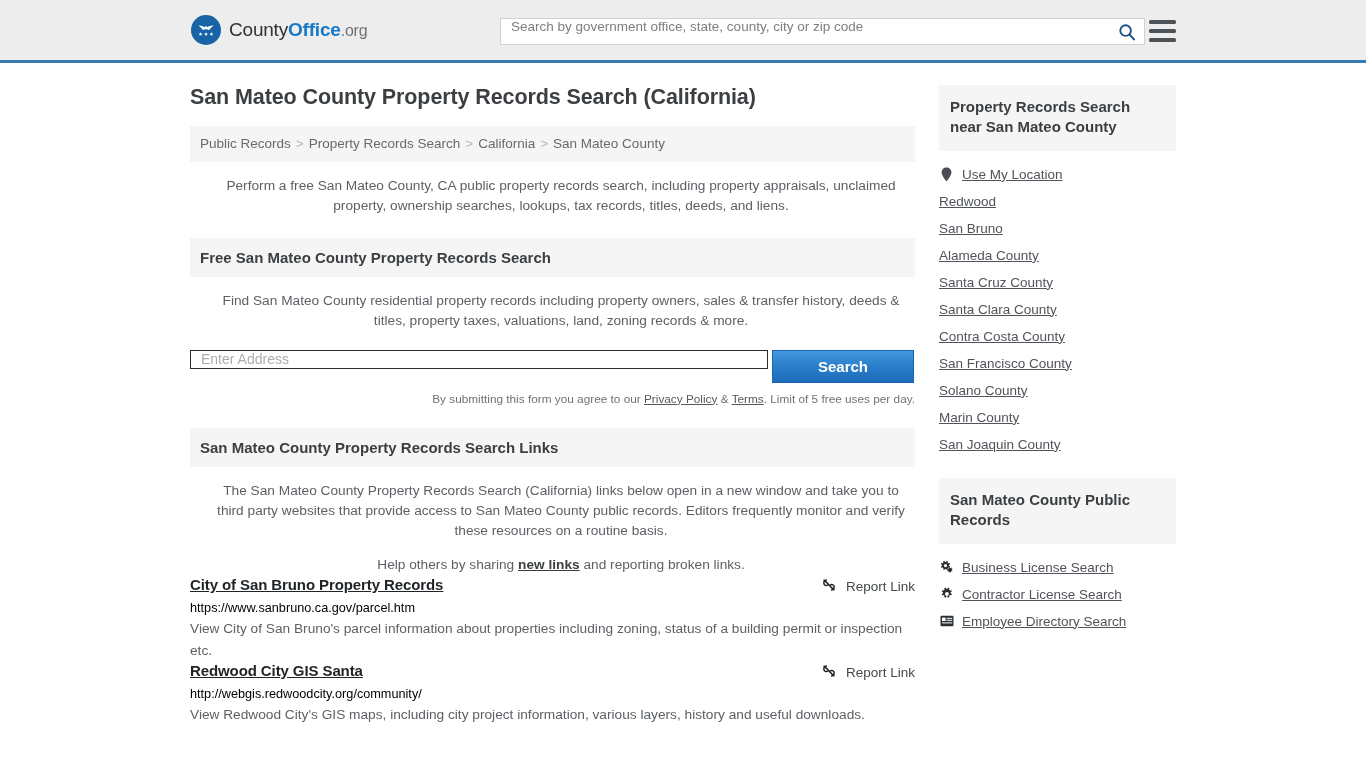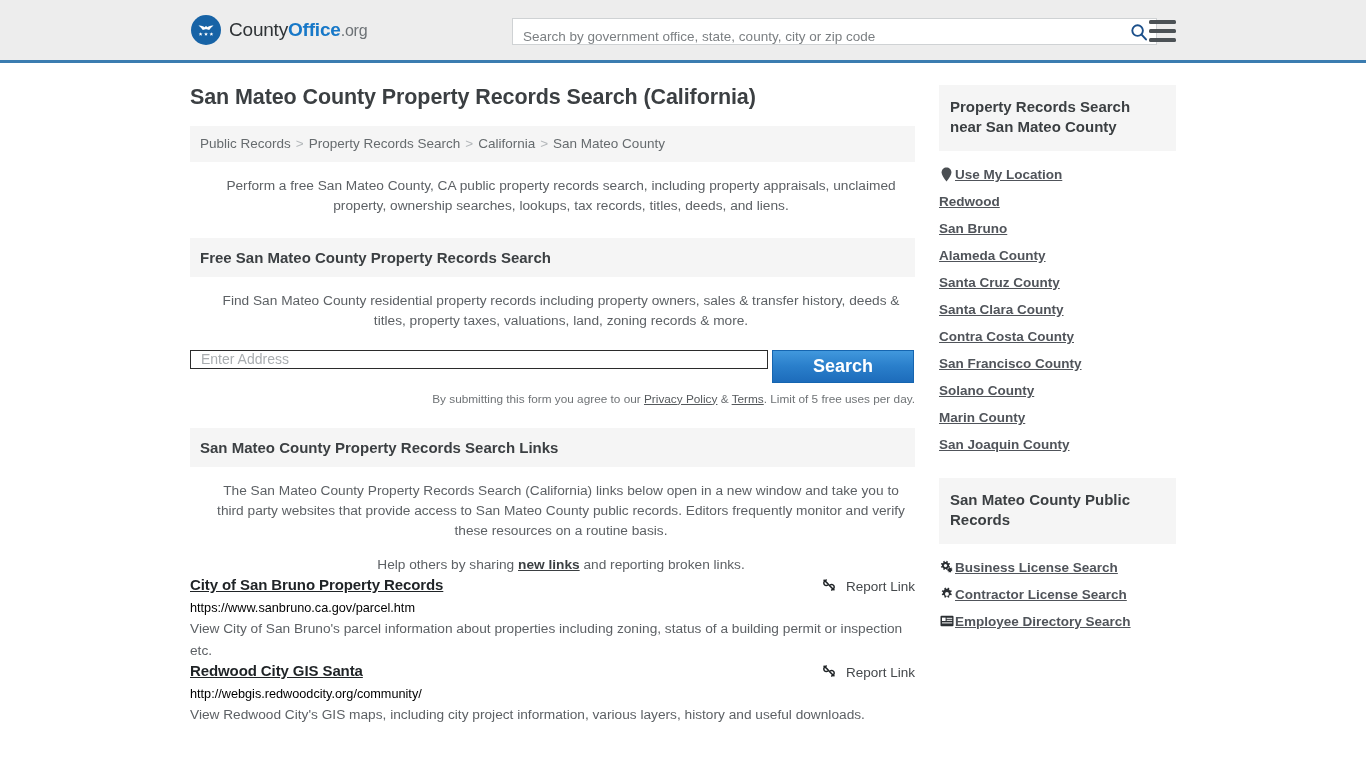--- a/index.html
+++ b/index.html
@@ -43,28 +43,28 @@
     font-size: 19px;
     letter-spacing: -0.2px;
     white-space: nowrap;
   }
   .brand-text .c1 { color: #2f3336; font-weight: 400; }
   .brand-text .c2 { color: #1778c8; font-weight: 700; }
   .brand-text .c3 { color: #6d7276; font-size: 16px; }
 
   .search-wrap {
     position: absolute;
-    left: 512px;
+    left: 500px;
     top: 18px;
     width: 645px;
     height: 27px;
     background: #ffffff;
     border: 1px solid #cfd2d4;
     display: flex;
-    align-items: flex-end;
+    align-items: flex-start;
   }
   .search-input {
     flex: 1;
     border: none;
     outline: none;
     background: transparent;
     font-family: "Liberation Sans", sans-serif;
     font-size: 13.5px;
     color: #444;
     padding: 0 10px;
@@ -161,21 +161,21 @@
   }
   .addr-input::placeholder { color: #a9adb0; }
   .search-submit {
     width: 142px;
     height: 33px;
     margin-left: 4px;
     border: 1px solid #1565b0;
     background: linear-gradient(to bottom, #4198dd 0%, #2a7fcb 48%, #1d6cbb 100%);
     color: #ffffff;
     font-family: "Liberation Sans", sans-serif;
-    font-size: 18px;
+    font-size: 15px;
     font-weight: bold;
     cursor: pointer;
   }
   .disclaimer {
     text-align: right;
     font-size: 11.8px;
     color: #6f7376;
     margin-top: 9px;
   }
   .disclaimer a { color: #55595c; text-decoration: underline; cursor: pointer; }
@@ -226,22 +226,21 @@
     font-weight: bold;
     color: #3b3f42;
     line-height: 1.36;
   }
   .side-links { padding: 0; margin: 0; list-style: none; }
   .side-links li {
     padding: 12px 0 0 0;
     font-size: 13.5px;
     display: flex;
     align-items: center;
-    gap: 1px;
-    font-weight: bold;
+    gap: 8px;
   }
   .side-links li:first-child { padding-top: 16px; }
   .side-links a {
     color: #50545a;
     text-decoration: underline;
     cursor: pointer;
   }
   .side-box + .side-box { margin-top: 24px; }
   .icon-slot {
     width: 15px;

